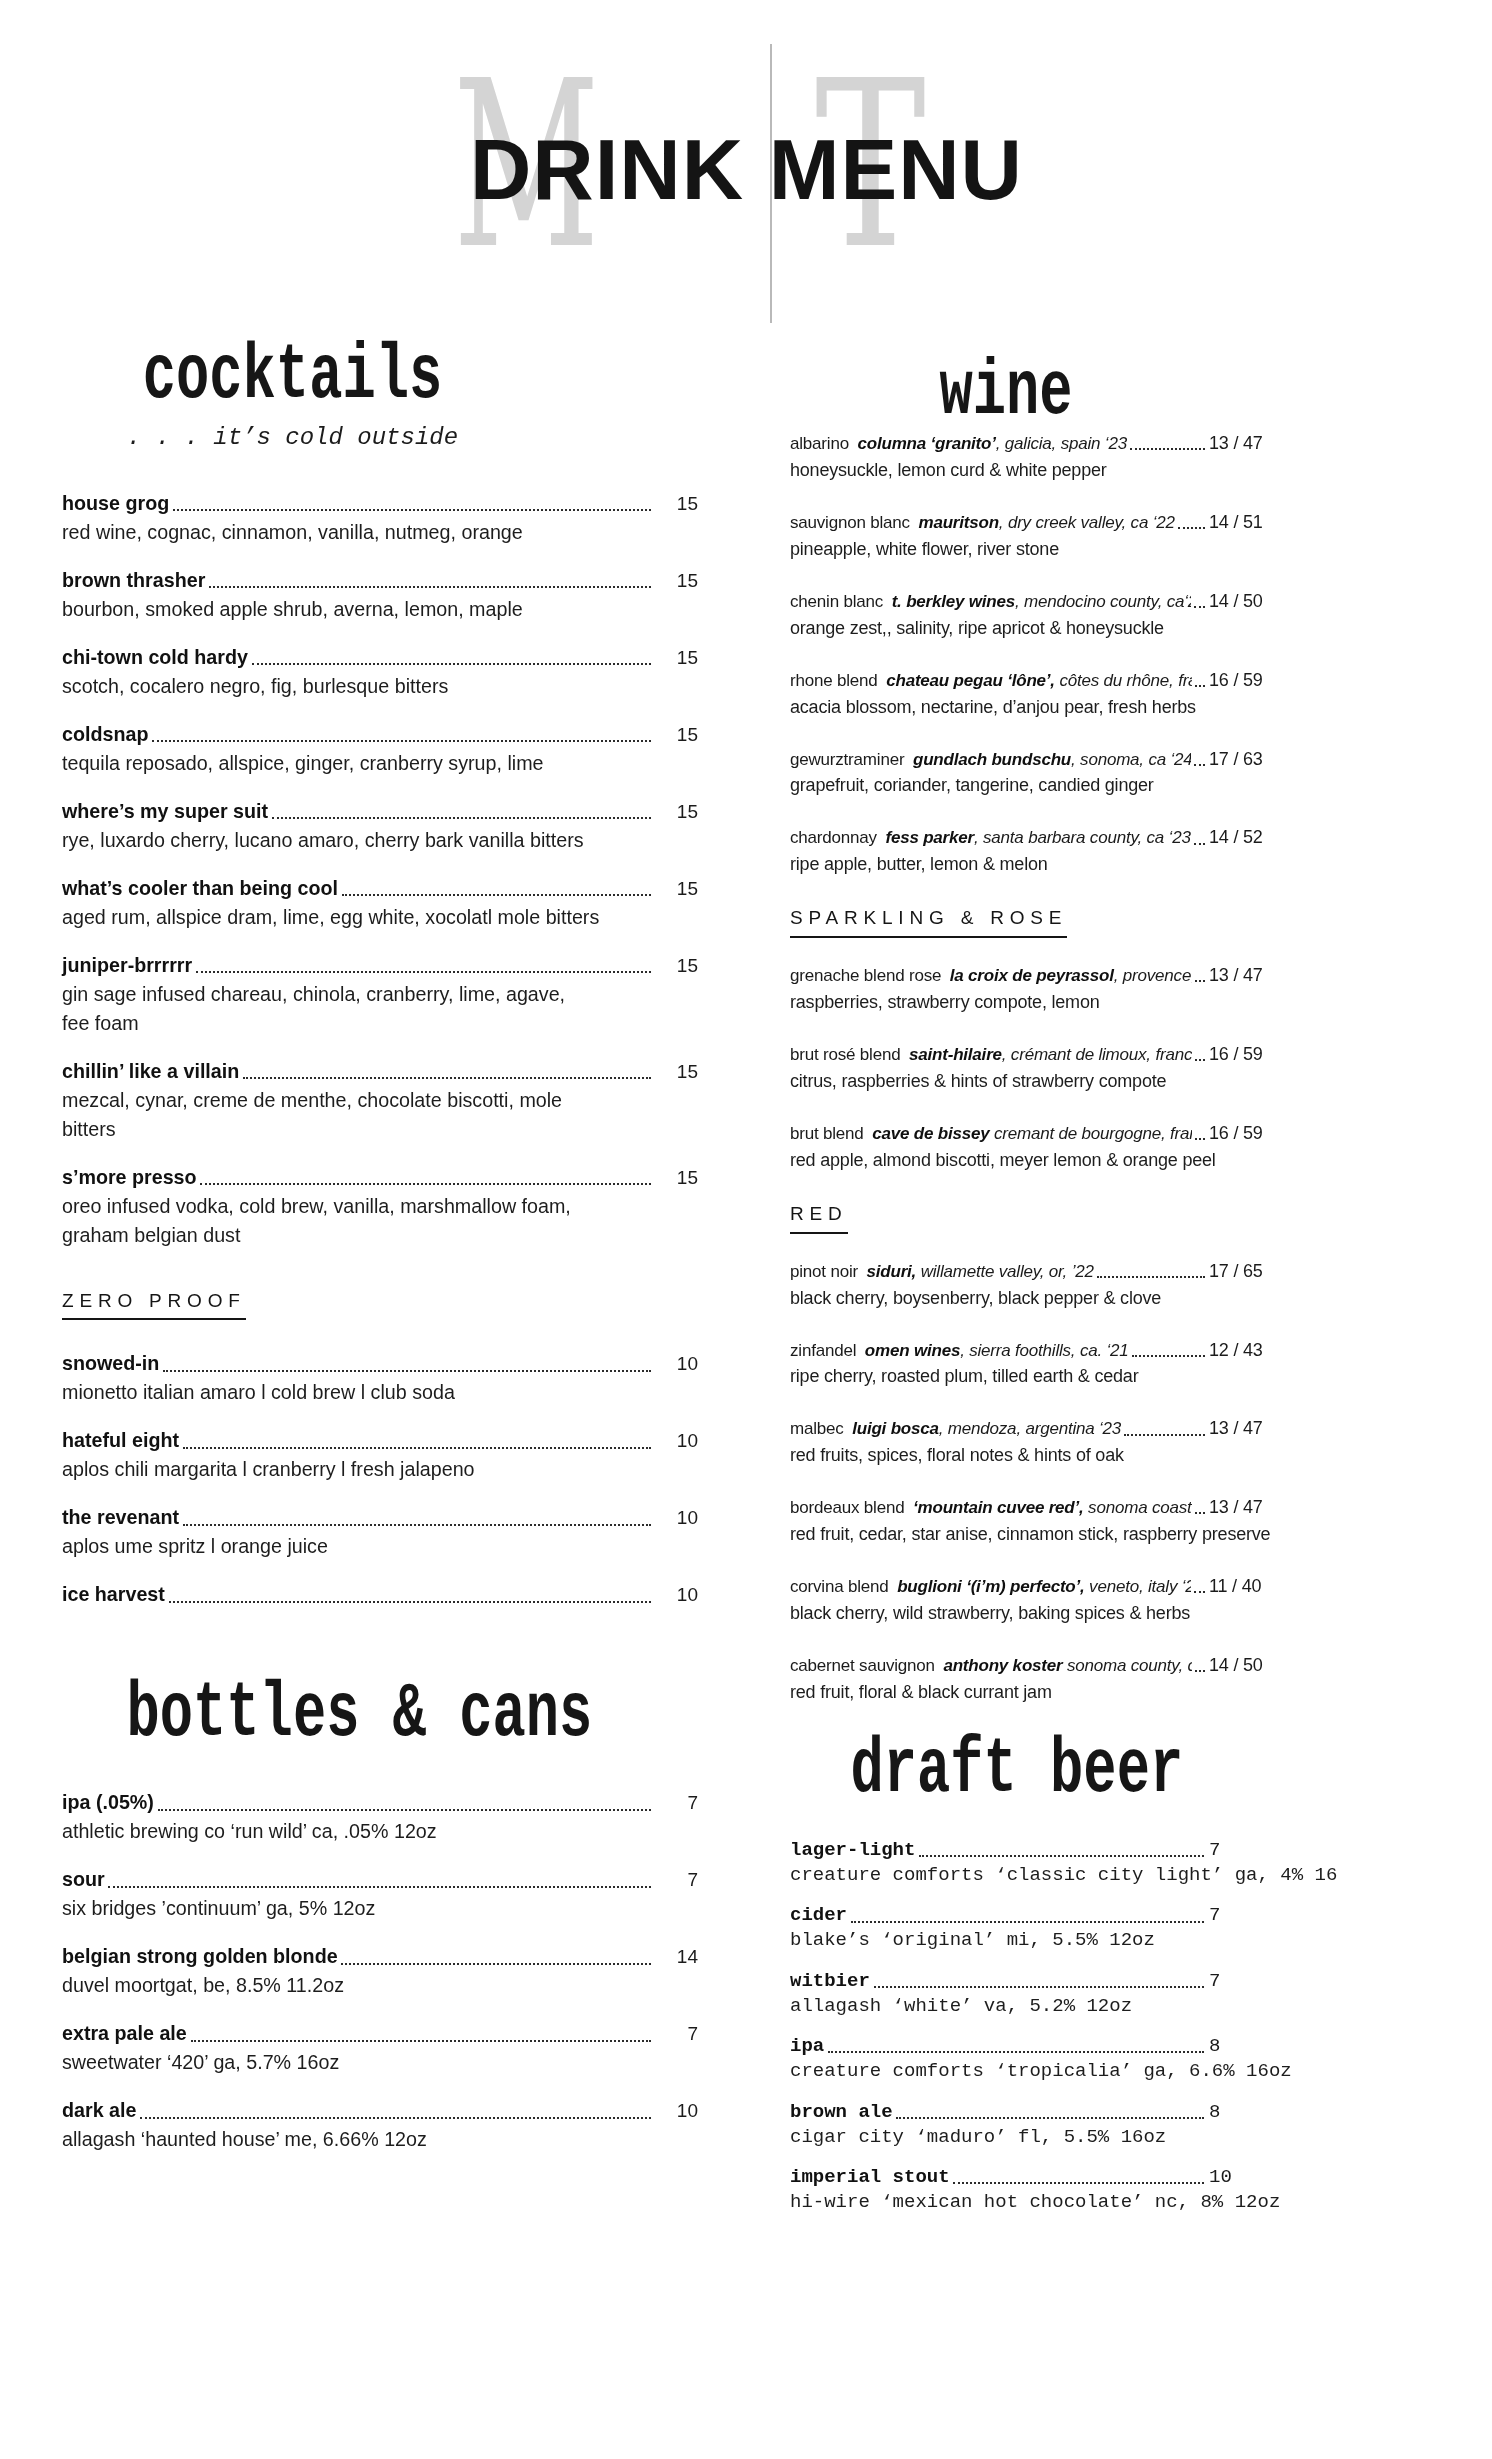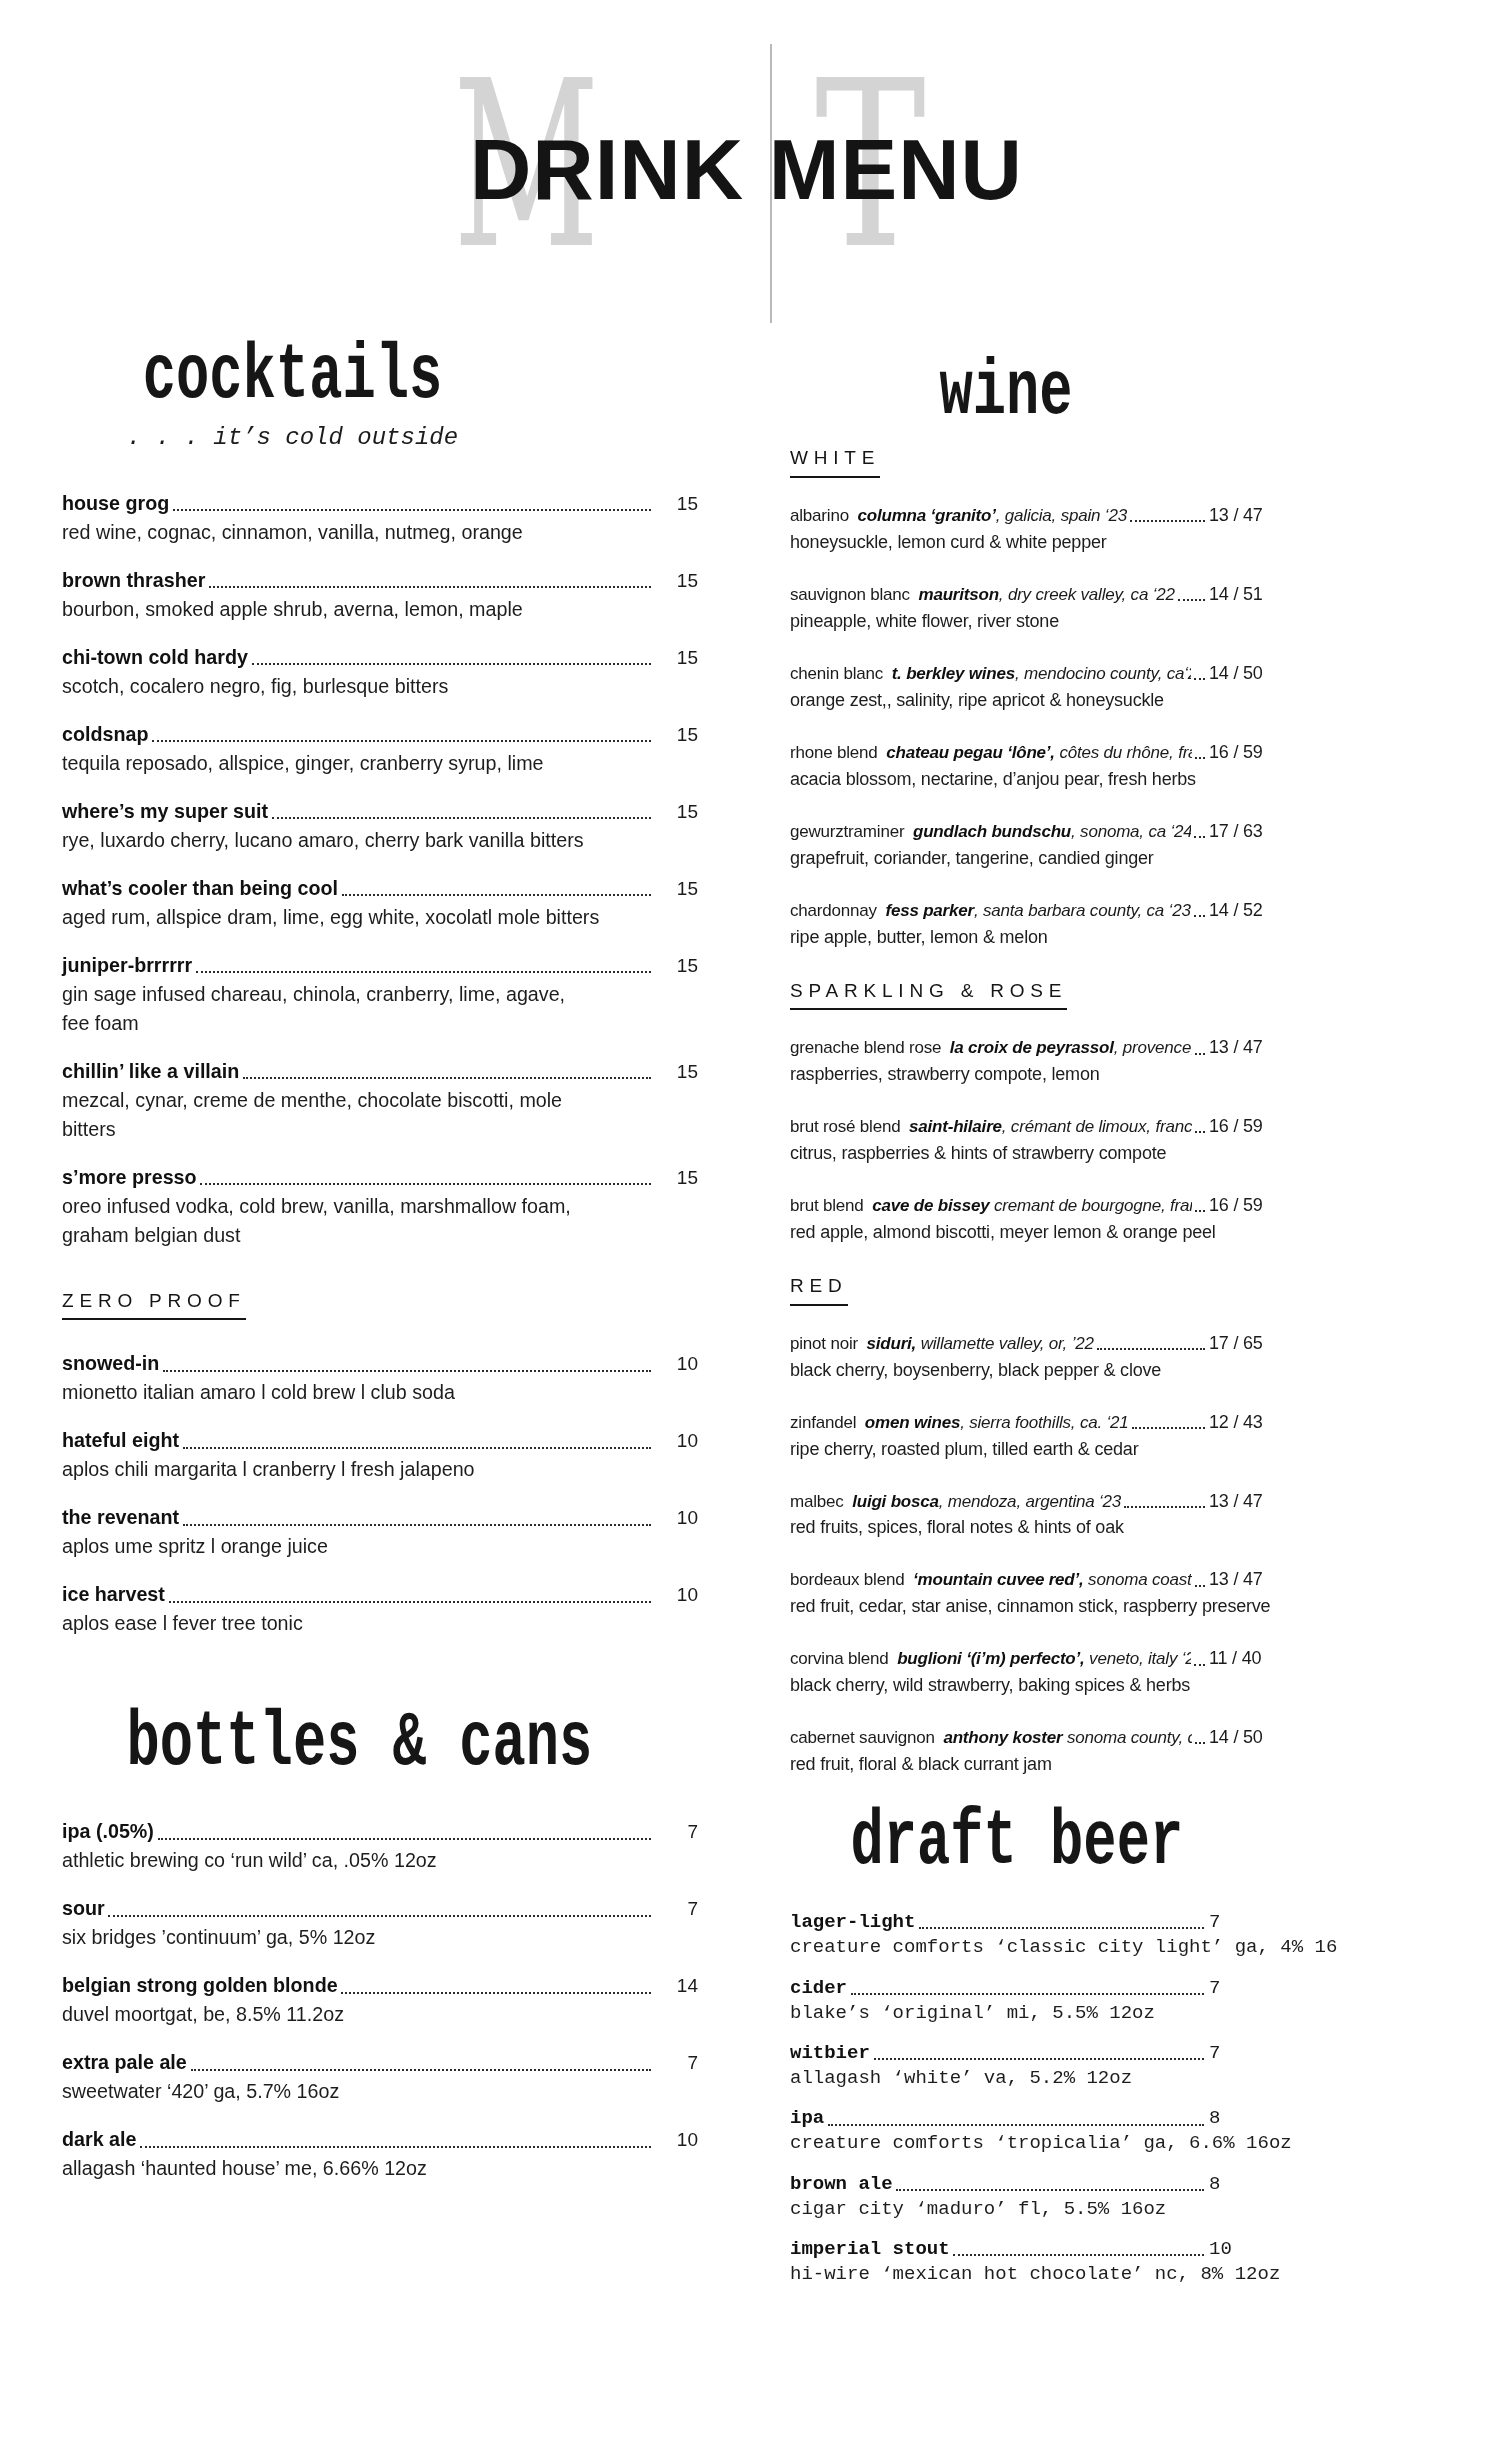--- a/index.html
+++ b/index.html
@@ -204,21 +204,20 @@
     </div>
     <div class="idesc">aplos ume spritz l orange juice</div>
   </div>
 
   <div class="item">
     <div class="iline">
       <span class="iname">ice harvest</span>
       <span class="leader"></span>
       <span class="iprice">10</span>
     </div>
-    <div class="idesc">aplos ease l fever tree tonic</div>
   </div>
 
   <div class="titleblock tb-left tb-bottles">
     <div class="big">bottles &amp; cans</div>
   </div>
 
   <div class="item">
     <div class="iline">
       <span class="iname">ipa (.05%)</span>
       <span class="leader"></span>
@@ -264,23 +263,20 @@
   </div>
 
 </div>
 
 <div class="col col-right">
 
   <div class="titleblock tb-right tb-wine">
     <div class="big">wine</div>
   </div>
 
-  <div class="subhead-wrap sh-white">
-    <span class="subhead">WHITE</span>
-  </div>
 
   <div class="witem">
     <div class="wline">
       <span class="wname"><span class="wvariety">albarino</span><span class="wproducer">columna ‘granito’</span><span class="wdetail">, galicia, spain ‘23</span></span>
       <span class="leader"></span>
       <span class="wprice">13 / 47</span>
     </div>
     <div class="wdesc">honeysuckle, lemon curd &amp; white pepper</div>
   </div>
 

